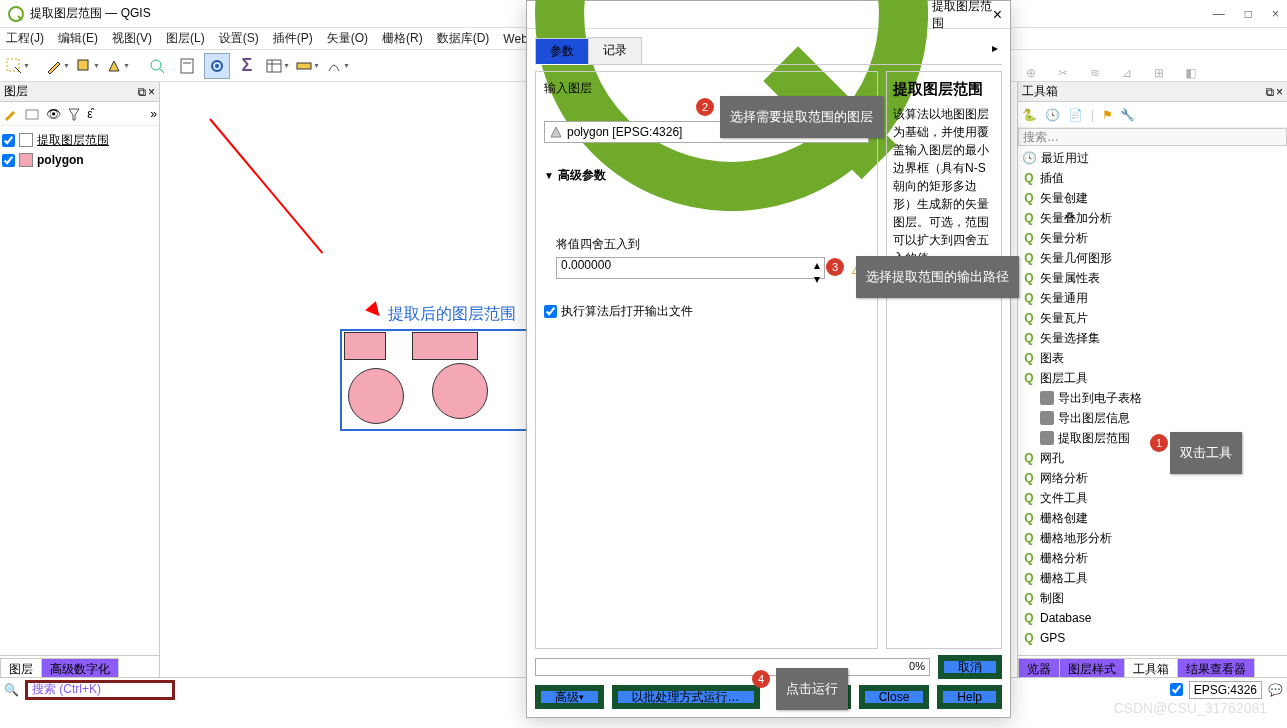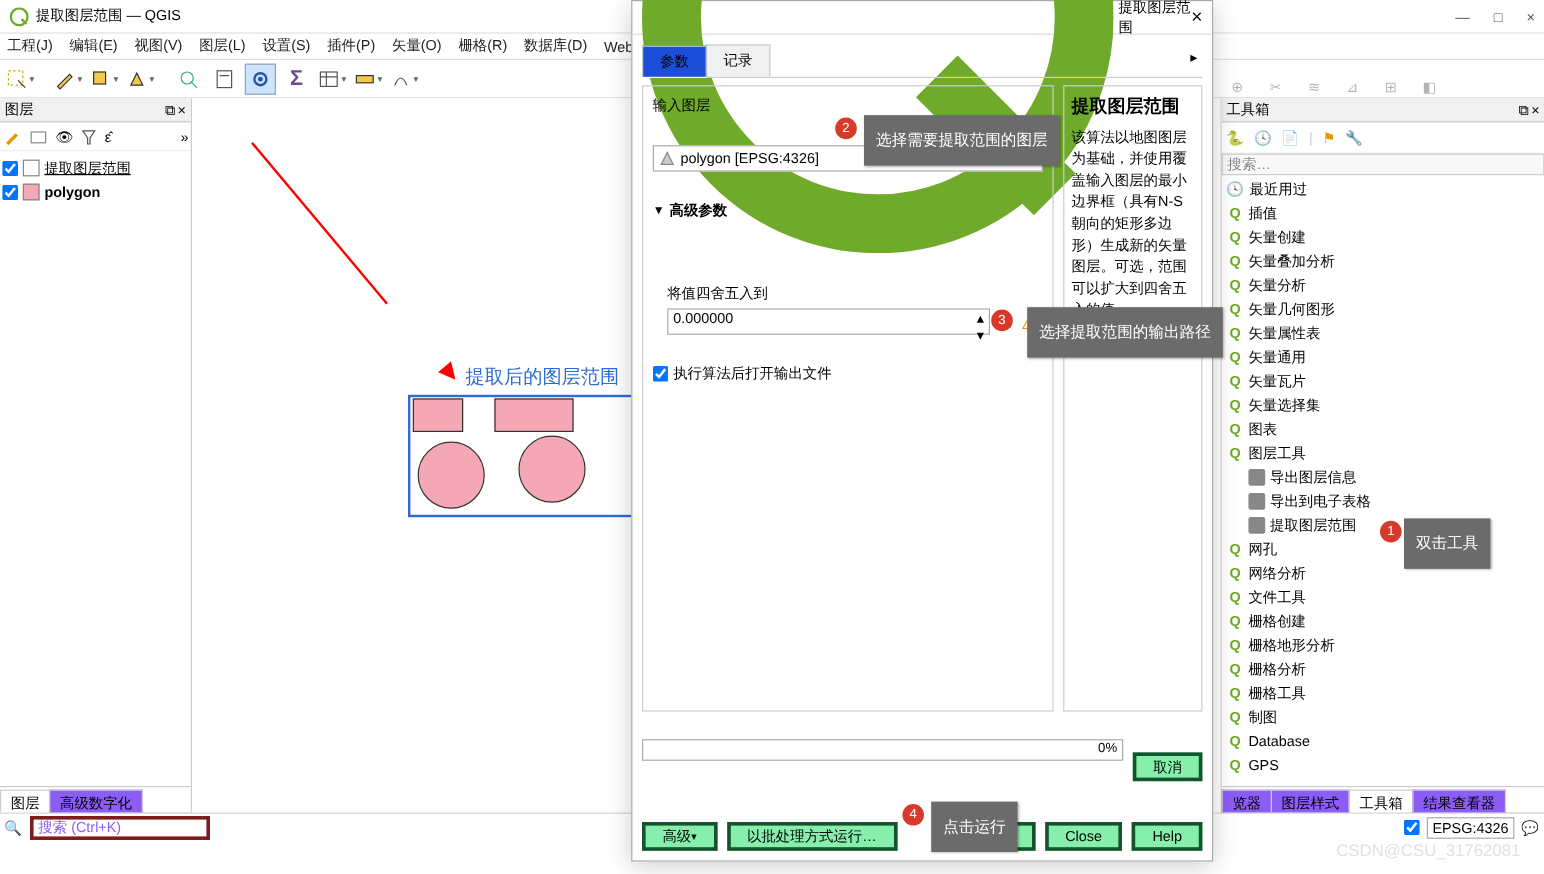--- a/index.html
+++ b/index.html
@@ -60,21 +60,21 @@
 .spinbox { flex: 1; border: 1px solid #aaa; height: 22px; display: flex; align-items: flex-start; padding: 0 4px; }
 .warn-icon { width: 20px; height: 20px; display: flex; align-items: center; justify-content: center; color: #e29b00; font-size: 18px; }
 .checkbox-row { display: flex; align-items: center; gap: 4px; }
 .help-col { width: 116px; border: 1px solid #ccc; padding: 6px; font-size: 12px; line-height: 1.5; }
 .help-col h3 { font-size: 15px; font-weight: bold; margin-bottom: 4px; }
 .progress-row { display: flex; align-items: center; gap: 8px; }
 .progress-bar { flex: 1; border: 1px solid #aaa; height: 18px; position: relative; }
 .progress-text { position: absolute; right: 4px; top: 1px; font-size: 11px; }
 .button-row { display: flex; gap: 8px; }
 .button-row .spacer { flex: 1; }
-.dlg-btn { border: 3px solid #14532d; background: #86efac; padding: 3px 14px; height: 24px; display: flex; align-items: center; margin-top: 28px; }
+.dlg-btn { border: 6px solid #14532d; background: #3b82f6; padding: 3px 14px; height: 24px; display: flex; align-items: center; }
 .dlg-btn.dropdown::after { content: " ▾"; font-size: 9px; }
 .callout { position: absolute; background: #6b6b6b; color: #fff; padding: 12px 10px; font-size: 13px; display: flex; align-items: center; box-shadow: 1px 1px 2px rgba(0,0,0,0.3); }
 .badge { width: 18px; height: 18px; border-radius: 50%; background: #d73a2a; color: #fff; display: inline-flex; align-items: center; justify-content: center; font-size: 11px; margin-right: 4px; position: absolute; }
 svg { display: block; }
 .watermark { position: absolute; right: 20px; bottom: 12px; color: #ccc; font-size: 14px; opacity: 0.6; }
 </style>
 </head>
 <body>
 
 <div class="titlebar">
@@ -293,25 +293,25 @@
       <div class="tree-item">
           <span class="q-icon">Q</span>
           <span>图表</span>
         </div>
       <div class="tree-item">
           <span class="q-icon">Q</span>
           <span>图层工具</span>
         </div>
       <div class="tree-item indent1">
           <span class="tool-icon"></span>
-          <span>导出图层信息</span>
+          <span>导出到电子表格</span>
         </div>
       <div class="tree-item indent1">
           <span class="tool-icon"></span>
-          <span>导出到电子表格</span>
+          <span>导出图层信息</span>
         </div>
       <div class="tree-item indent1">
           <span class="tool-icon"></span>
           <span>提取图层范围</span>
         </div>
       <div class="tree-item">
           <span class="q-icon">Q</span>
           <span>网孔</span>
         </div>
       <div class="tree-item">

